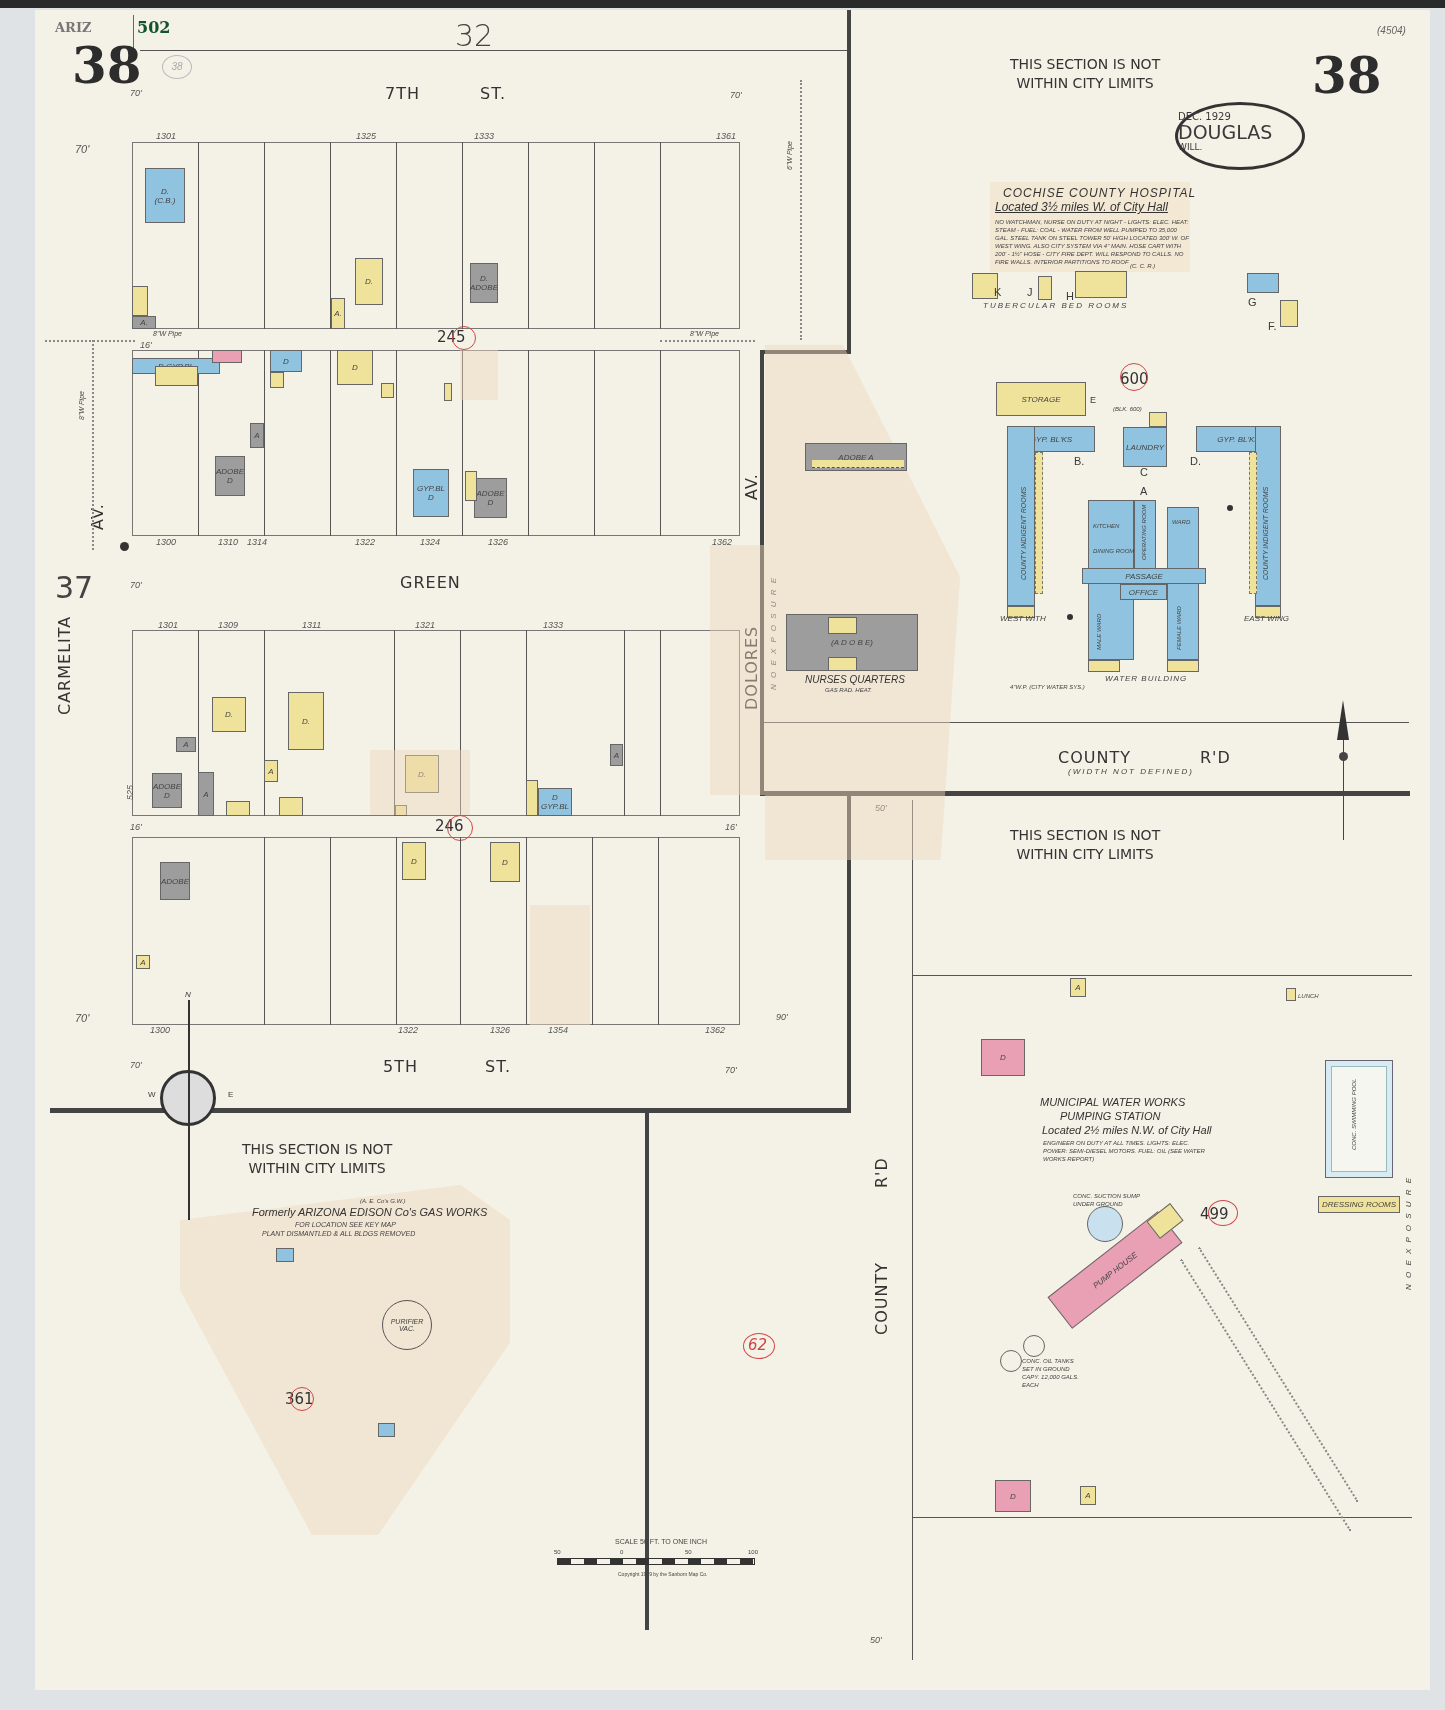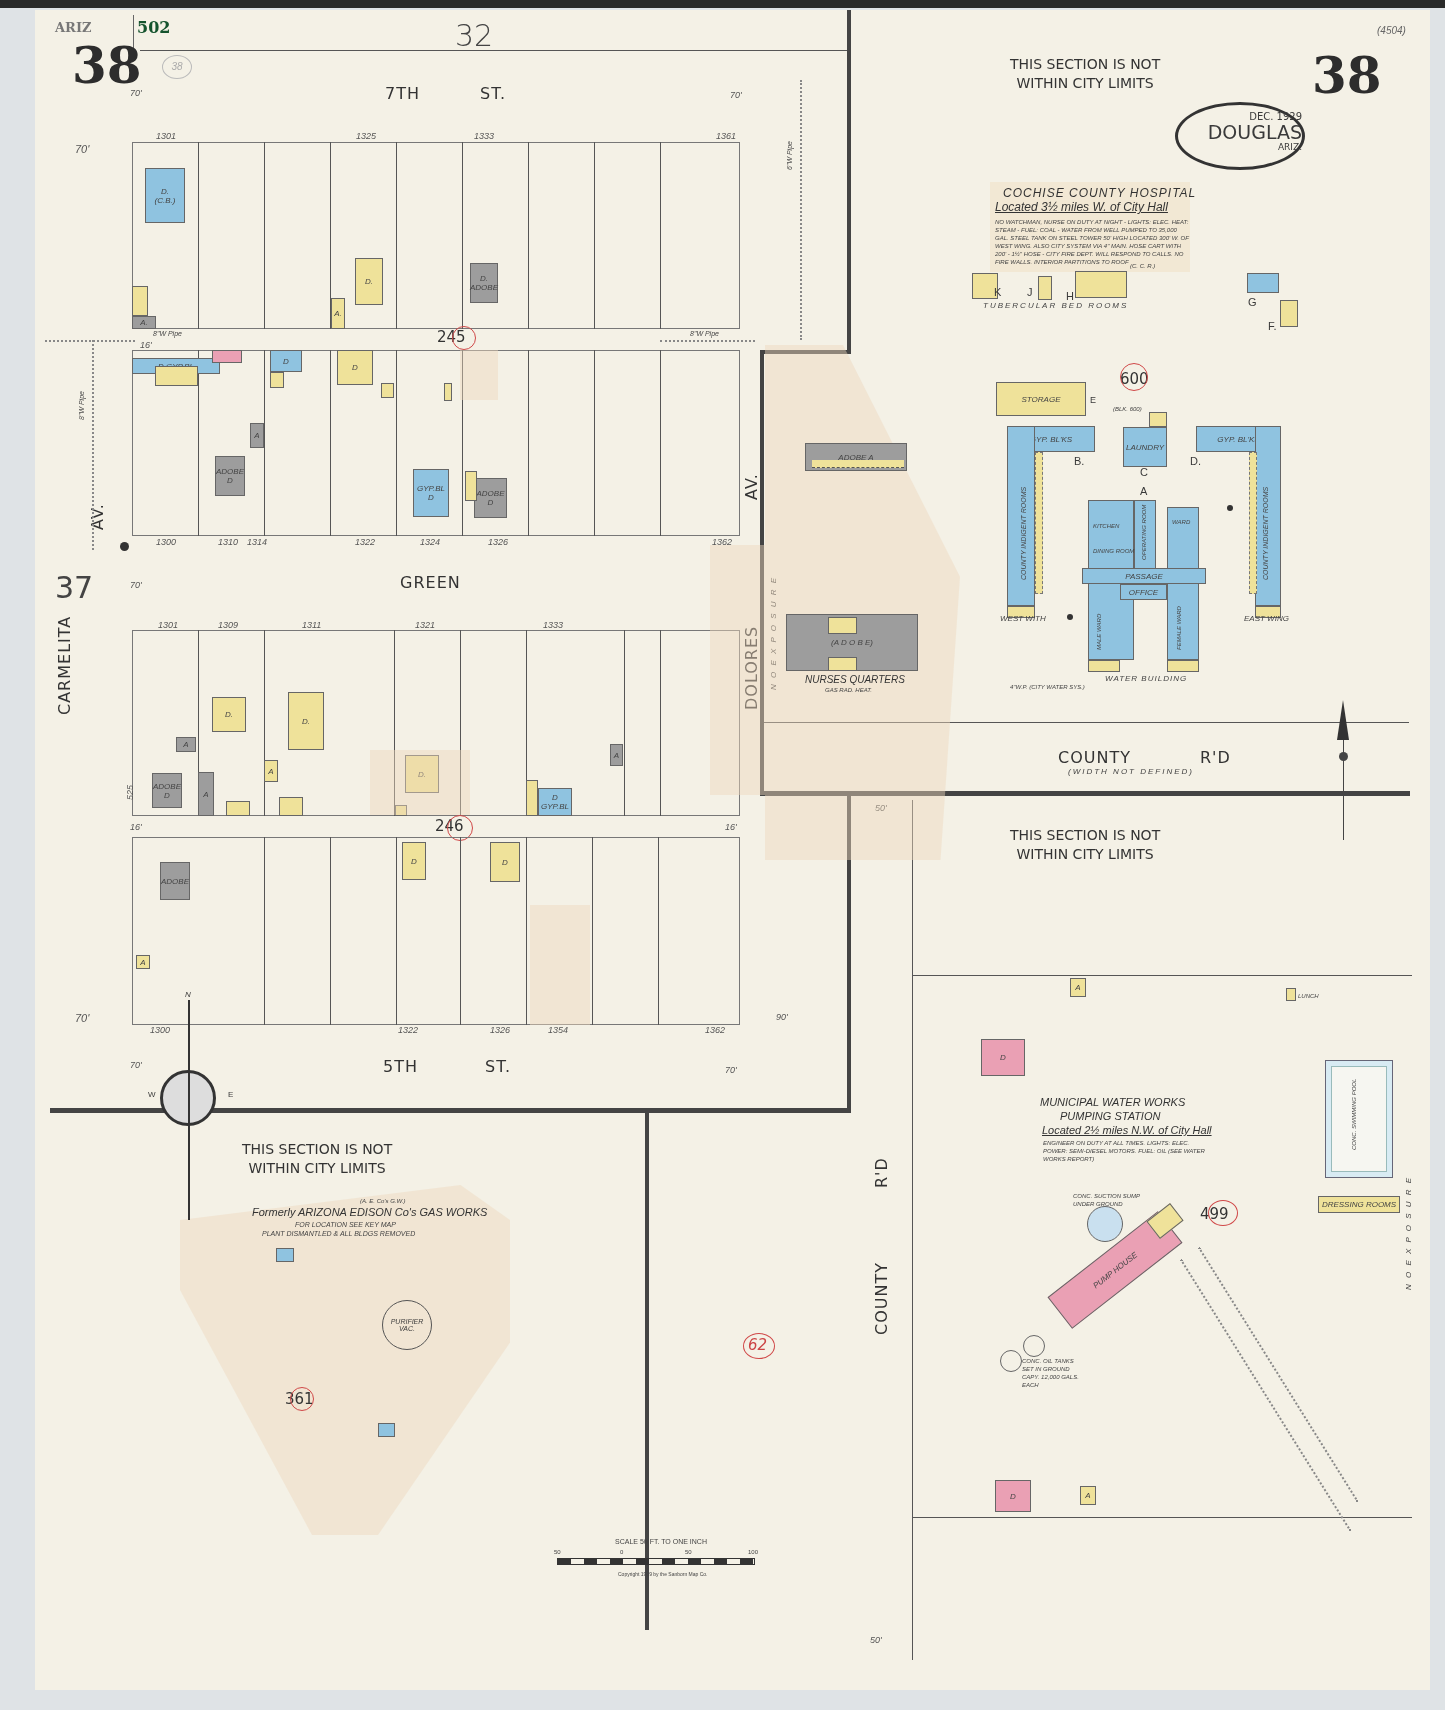--- a/index.html
+++ b/index.html
@@ -38,24 +38,24 @@
 <div class="lbl" style="left:137px;top:18px;font-family:'DejaVu Serif',serif;font-weight:bold;font-size:16px;color:#14532d;">502</div>
 <div class="abs" style="left:133px;top:15px;width:1px;height:38px;background:#666;"></div>
 <div class="lbl big38" style="left:72px;top:36px;">38</div>
 <div class="lbl" style="left:162px;top:55px;width:28px;height:22px;border:1px solid #bbb;border-radius:50%;font-size:10px;color:#aaa;text-align:center;line-height:22px;font-style:italic;">38</div>
 <div class="line" style="left:140px;top:50px;width:710px;height:1px;"></div>
 <div class="lbl" style="left:455px;top:18px;font-size:30px;font-family:'DejaVu Sans',sans-serif;font-weight:200;color:#444;">32</div>
 <div class="lbl" style="left:55px;top:570px;font-size:30px;font-family:'DejaVu Sans',sans-serif;color:#444;">37</div>
 <div class="lbl" style="left:1377px;top:25px;font-size:10px;font-style:italic;color:#666;">(4504)</div>
 <div class="lbl big38" style="left:1312px;top:46px;">38</div>
 
-<div class="abs" style="left:1175px;top:102px;width:124px;height:62px;border:3px solid #333;border-radius:50%;text-align:right;font-family:'DejaVu Sans',sans-serif;">
+<div class="abs" style="left:1175px;top:102px;width:124px;height:62px;border:3px solid #333;border-radius:50%;text-align:left;font-family:'DejaVu Sans',sans-serif;">
   <div style="font-size:10px;margin-top:6px;">DEC. 1929</div>
   <div style="font-size:19px;line-height:20px;">DOUGLAS</div>
-  <div style="font-size:9px;">ARIZ.</div>
+  <div style="font-size:9px;">WILL.</div>
 </div>
 
 <div class="lbl note" style="left:1010px;top:55px;">
   <div>THIS SECTION IS NOT</div>
     <div>WITHIN CITY LIMITS</div>
 </div>
 <div class="lbl note" style="left:1010px;top:826px;">
   <div>THIS SECTION IS NOT</div>
     <div>WITHIN CITY LIMITS</div>
 </div>
@@ -304,21 +304,21 @@
 <div class="bldg g" style="left:786px;top:614px;width:132px;height:57px;">
     <span>(A D O B E)</span>
   </div>
 <div class="bldg y" style="left:828px;top:617px;width:29px;height:17px;"></div>
 <div class="bldg y" style="left:828px;top:657px;width:29px;height:14px;"></div>
 <div class="lbl title-it" style="left:805px;top:674px;font-size:10px;">NURSES QUARTERS</div>
 <div class="lbl small-it" style="left:825px;top:686px;">GAS RAD. HEAT.</div>
 
 <div class="lbl title-it" style="left:1040px;top:1096px;font-size:11px;">MUNICIPAL WATER WORKS</div>
 <div class="lbl title-it" style="left:1060px;top:1110px;font-size:11px;">PUMPING STATION</div>
-<div class="lbl title-it" style="left:1042px;top:1124px;font-size:11px;text-decoration:underline;">Located 2½ miles N.W. of City Hall</div>
+<div class="lbl title-it" style="left:1042px;top:1124px;font-size:11px;">Located 2½ miles N.W. of City Hall</div>
 <div class="abs small-it" style="left:1043px;top:1139px;width:170px;">ENGINEER ON DUTY AT ALL TIMES. LIGHTS: ELEC. POWER: SEMI-DIESEL MOTORS. FUEL: OIL (SEE WATER WORKS REPORT)</div>
 <div class="lbl small-it" style="left:1073px;top:1192px;width:70px;white-space:normal;">CONC. SUCTION SUMP UNDER GROUND</div>
 <div class="abs" style="left:1087px;top:1206px;width:34px;height:34px;border-radius:50%;background:#c9e0ef;border:1px solid #666;"></div>
 <div class="bldg p" style="left:1045px;top:1250px;width:140px;height:40px;transform:rotate(-38deg);">
     <span>PUMP HOUSE</span>
   </div>
 <div class="bldg y" style="left:1150px;top:1210px;width:30px;height:22px;transform:rotate(-38deg);"></div>
 <div class="lbl blocknum" style="left:1200px;top:1205px;">499</div>
 <div class="circ" style="left:1208px;top:1200px;width:28px;height:24px;"></div>
 <div class="abs" style="left:1000px;top:1350px;width:20px;height:20px;border-radius:50%;border:1px solid #666;"></div>

